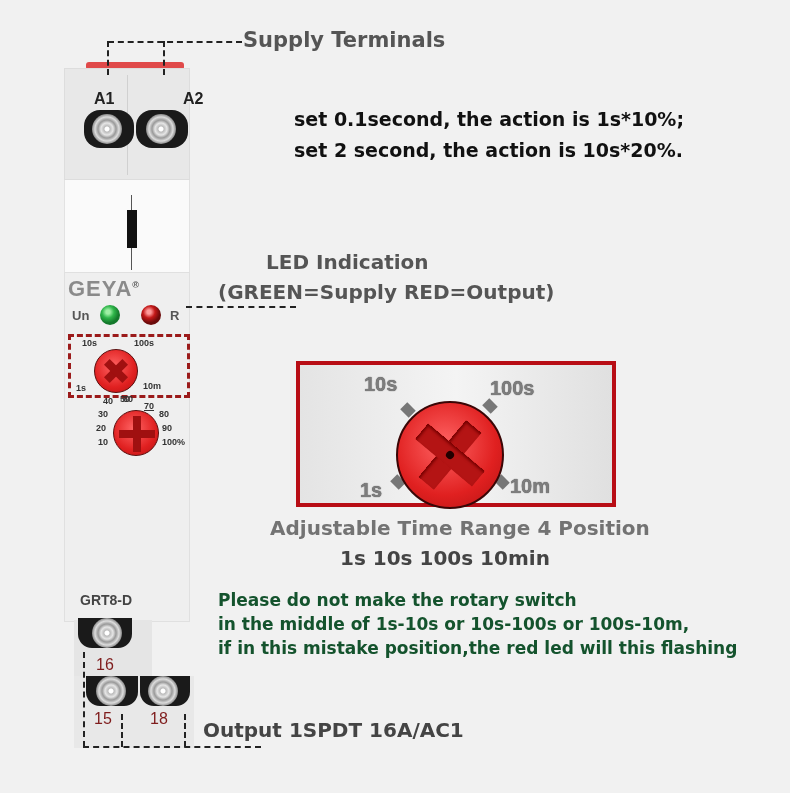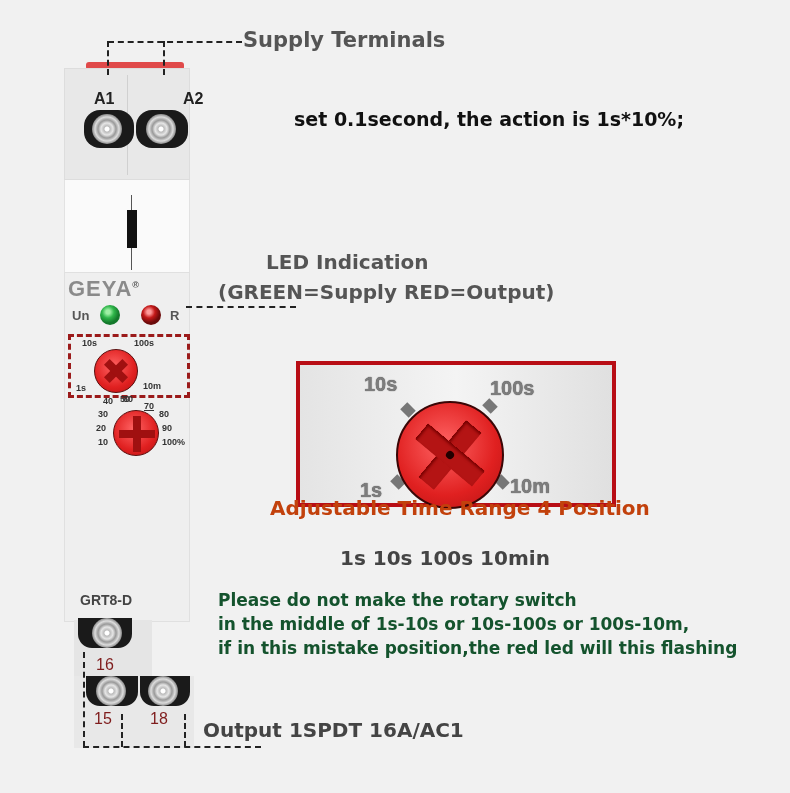--- a/index.html
+++ b/index.html
@@ -38,21 +38,21 @@
 
   
   .dash-h { position: absolute; height: 0; border-top: 2px dashed #222; }
   .dash-v { position: absolute; width: 0; border-left: 2px dashed #222; }
 
   
   .t-supply { position: absolute; left: 243px; top: 28px; font: bold 21px "DejaVu Sans", sans-serif; color: #555; }
   .t-howto { position: absolute; left: 294px; top: 104px; font: bold 19px "DejaVu Sans", sans-serif; color: #111; line-height: 31px; }
   .t-led-title { position: absolute; left: 266px; top: 250px; font: bold 20px "DejaVu Sans", sans-serif; color: #555; }
   .t-led-desc { position: absolute; left: 218px; top: 280px; font: bold 20px "DejaVu Sans", sans-serif; color: #555; }
-  .t-range1 { position: absolute; left: 270px; top: 496px; font: bold 20px "DejaVu Sans", sans-serif; color: #c2410c; }
+  .t-range1 { position: absolute; left: 270px; top: 516px; font: bold 20px "DejaVu Sans", sans-serif; color: #737373; }
   .t-range2 { position: absolute; left: 340px; top: 546px; font: bold 20px "DejaVu Sans", sans-serif; color: #444; }
   .t-warn { position: absolute; left: 218px; top: 588px; font: bold 17px "DejaVu Sans", sans-serif; color: #14532d; line-height: 24px; white-space: nowrap; }
   .t-output { position: absolute; left: 203px; top: 718px; font: bold 20px "DejaVu Sans", sans-serif; color: #444; }
 
   
   .big-box { position: absolute; left: 296px; top: 361px; width: 320px; height: 146px; border: 4px solid #b80d15; background: linear-gradient(90deg, #e4e4e4, #f4f4f4 50%, #e0e0e0); }
   .big-label { position: absolute; font: bold 20px "Liberation Sans", sans-serif; color: #7d7d7d; text-shadow: 0 0 1px #333; }
   .notch { position: absolute; width: 12px; height: 10px; background: #777; transform: rotate(45deg); }
 </style>
 </head>
@@ -131,20 +131,21 @@
 <div class="dash-h" style="left:186px;top:306px;width:110px;"></div>
 <div class="dash-v" style="left:83px;top:652px;height:95px;"></div>
 <div class="dash-v" style="left:121px;top:714px;height:33px;"></div>
 <div class="dash-v" style="left:184px;top:714px;height:33px;"></div>
 <div class="dash-h" style="left:83px;top:746px;width:178px;"></div>
 
 <div class="t-supply">Supply Terminals</div>
 
 <div class="t-howto">
   <div>set 0.1second, the action is 1s*10%;</div>
+  <div>set  2 second, the action is 10s*20%.</div>
 </div>
 
 <div class="t-led-title">LED Indication</div>
 <div class="t-led-desc">(GREEN=Supply  RED=Output)</div>
 
 <div class="big-box">
   <span class="big-label" style="left:64px;top:8px;">10s</span>
   <span class="big-label" style="left:190px;top:12px;">100s</span>
   <span class="big-label" style="left:60px;top:114px;">1s</span>
   <span class="big-label" style="left:210px;top:110px;">10m</span>

